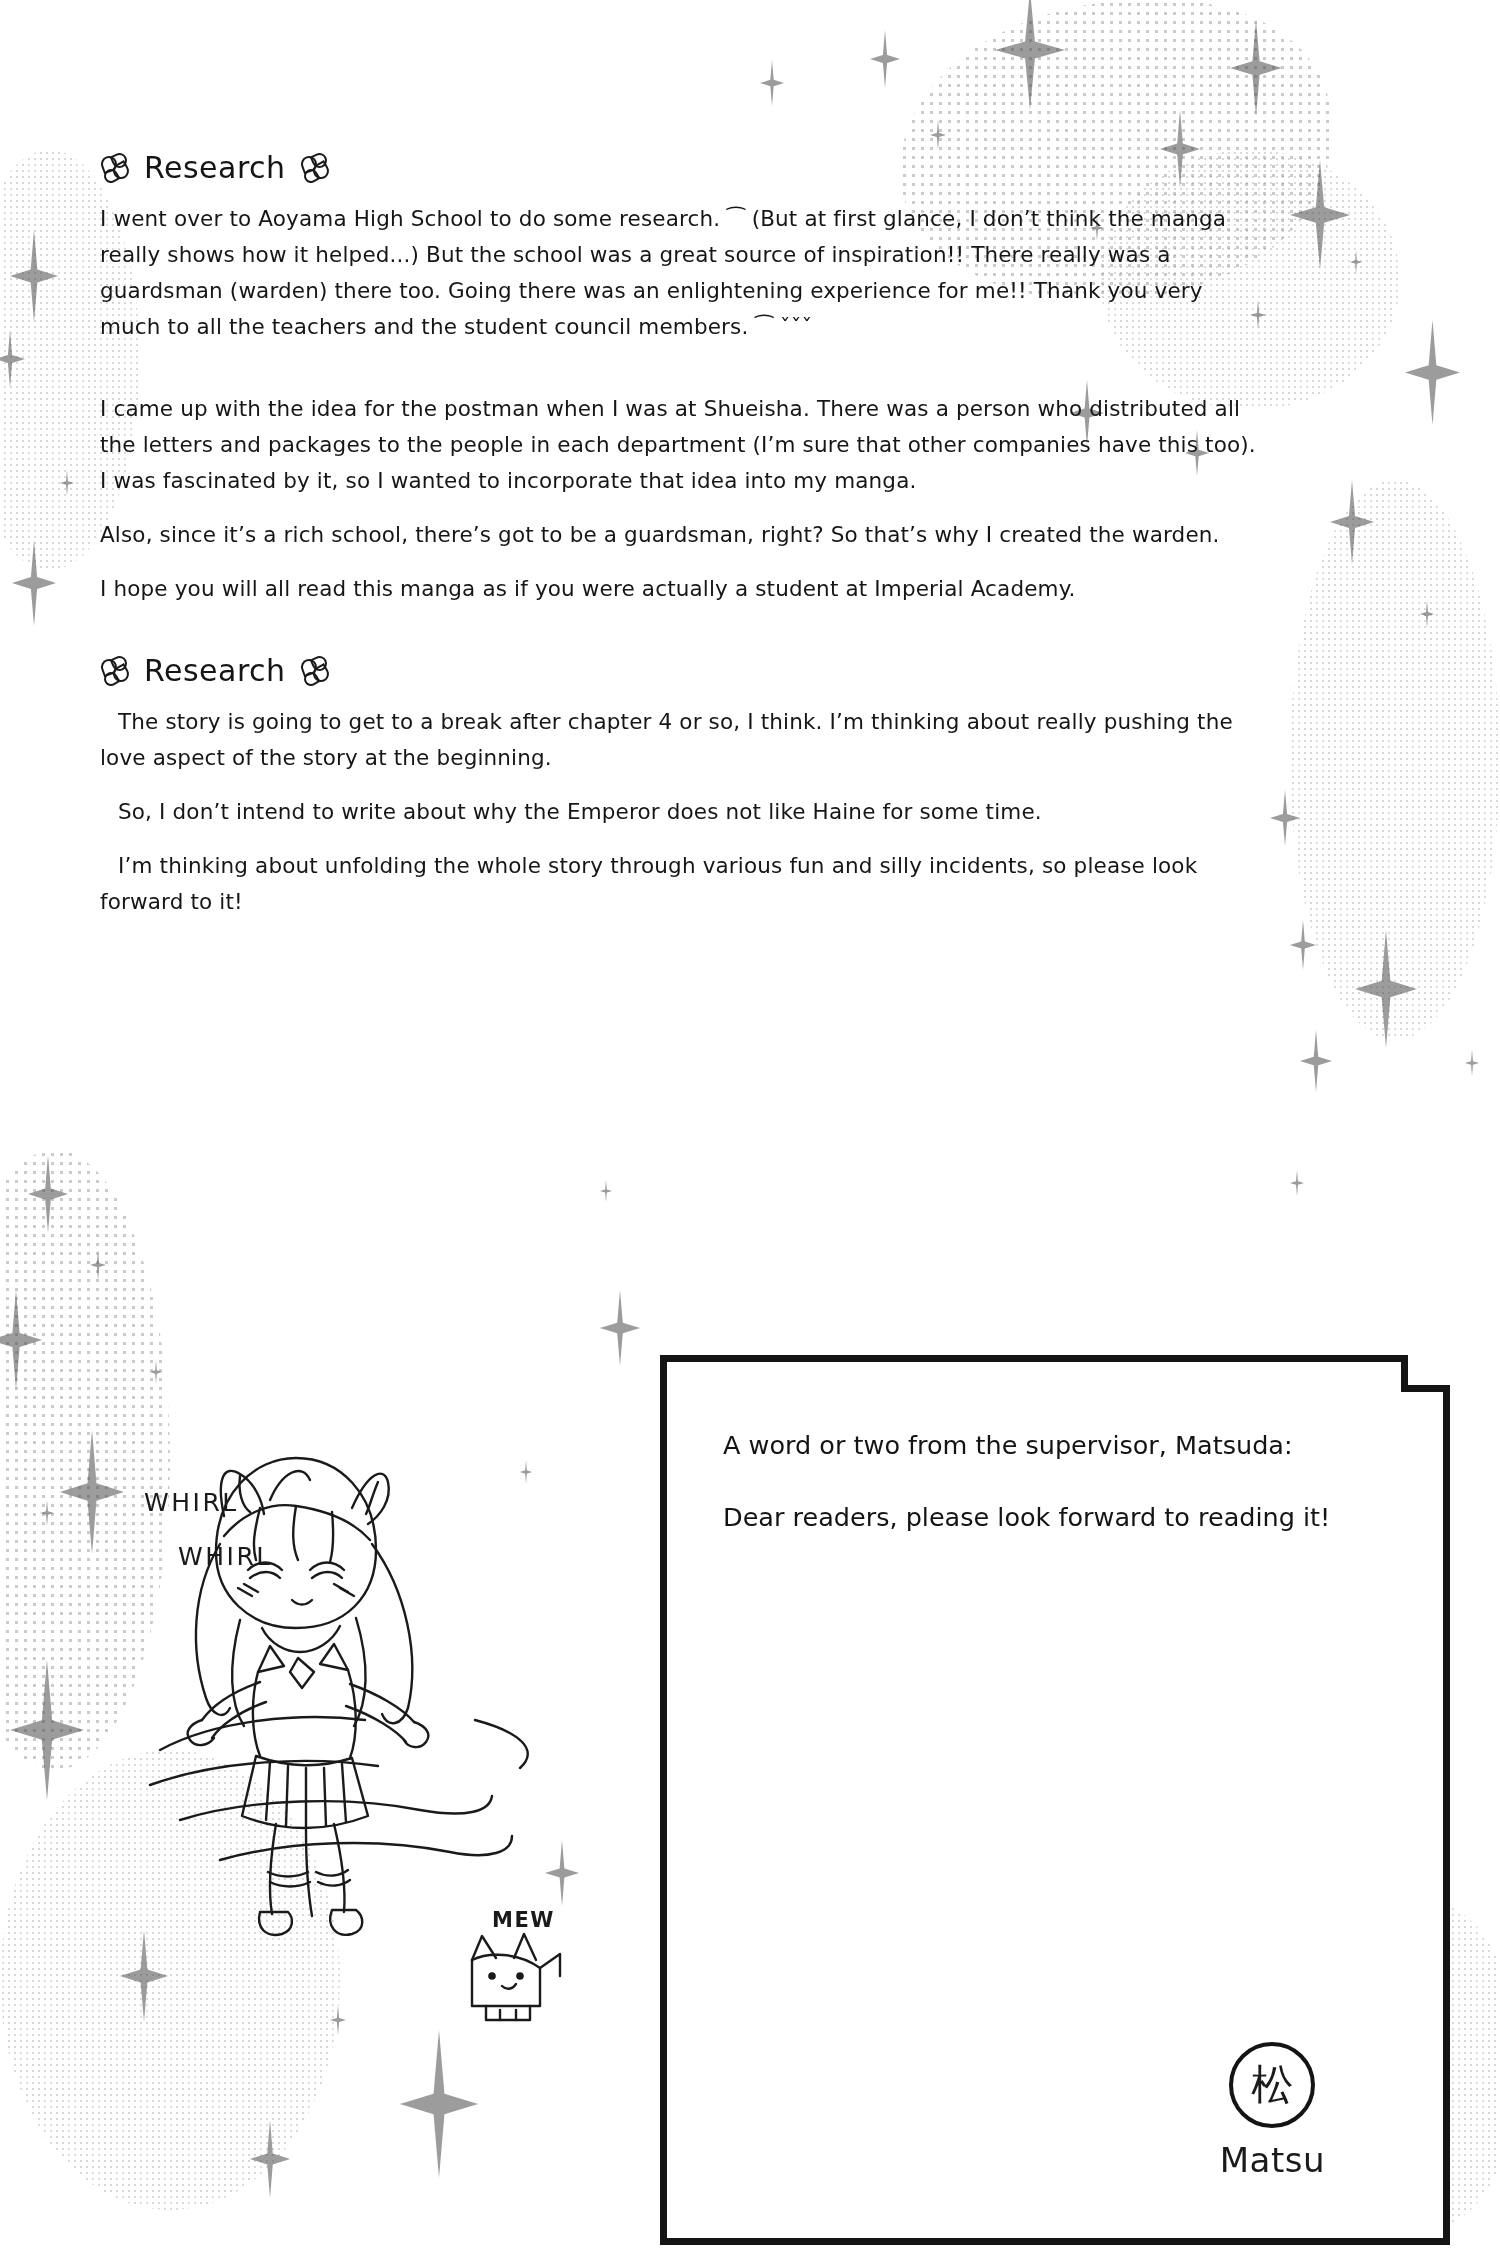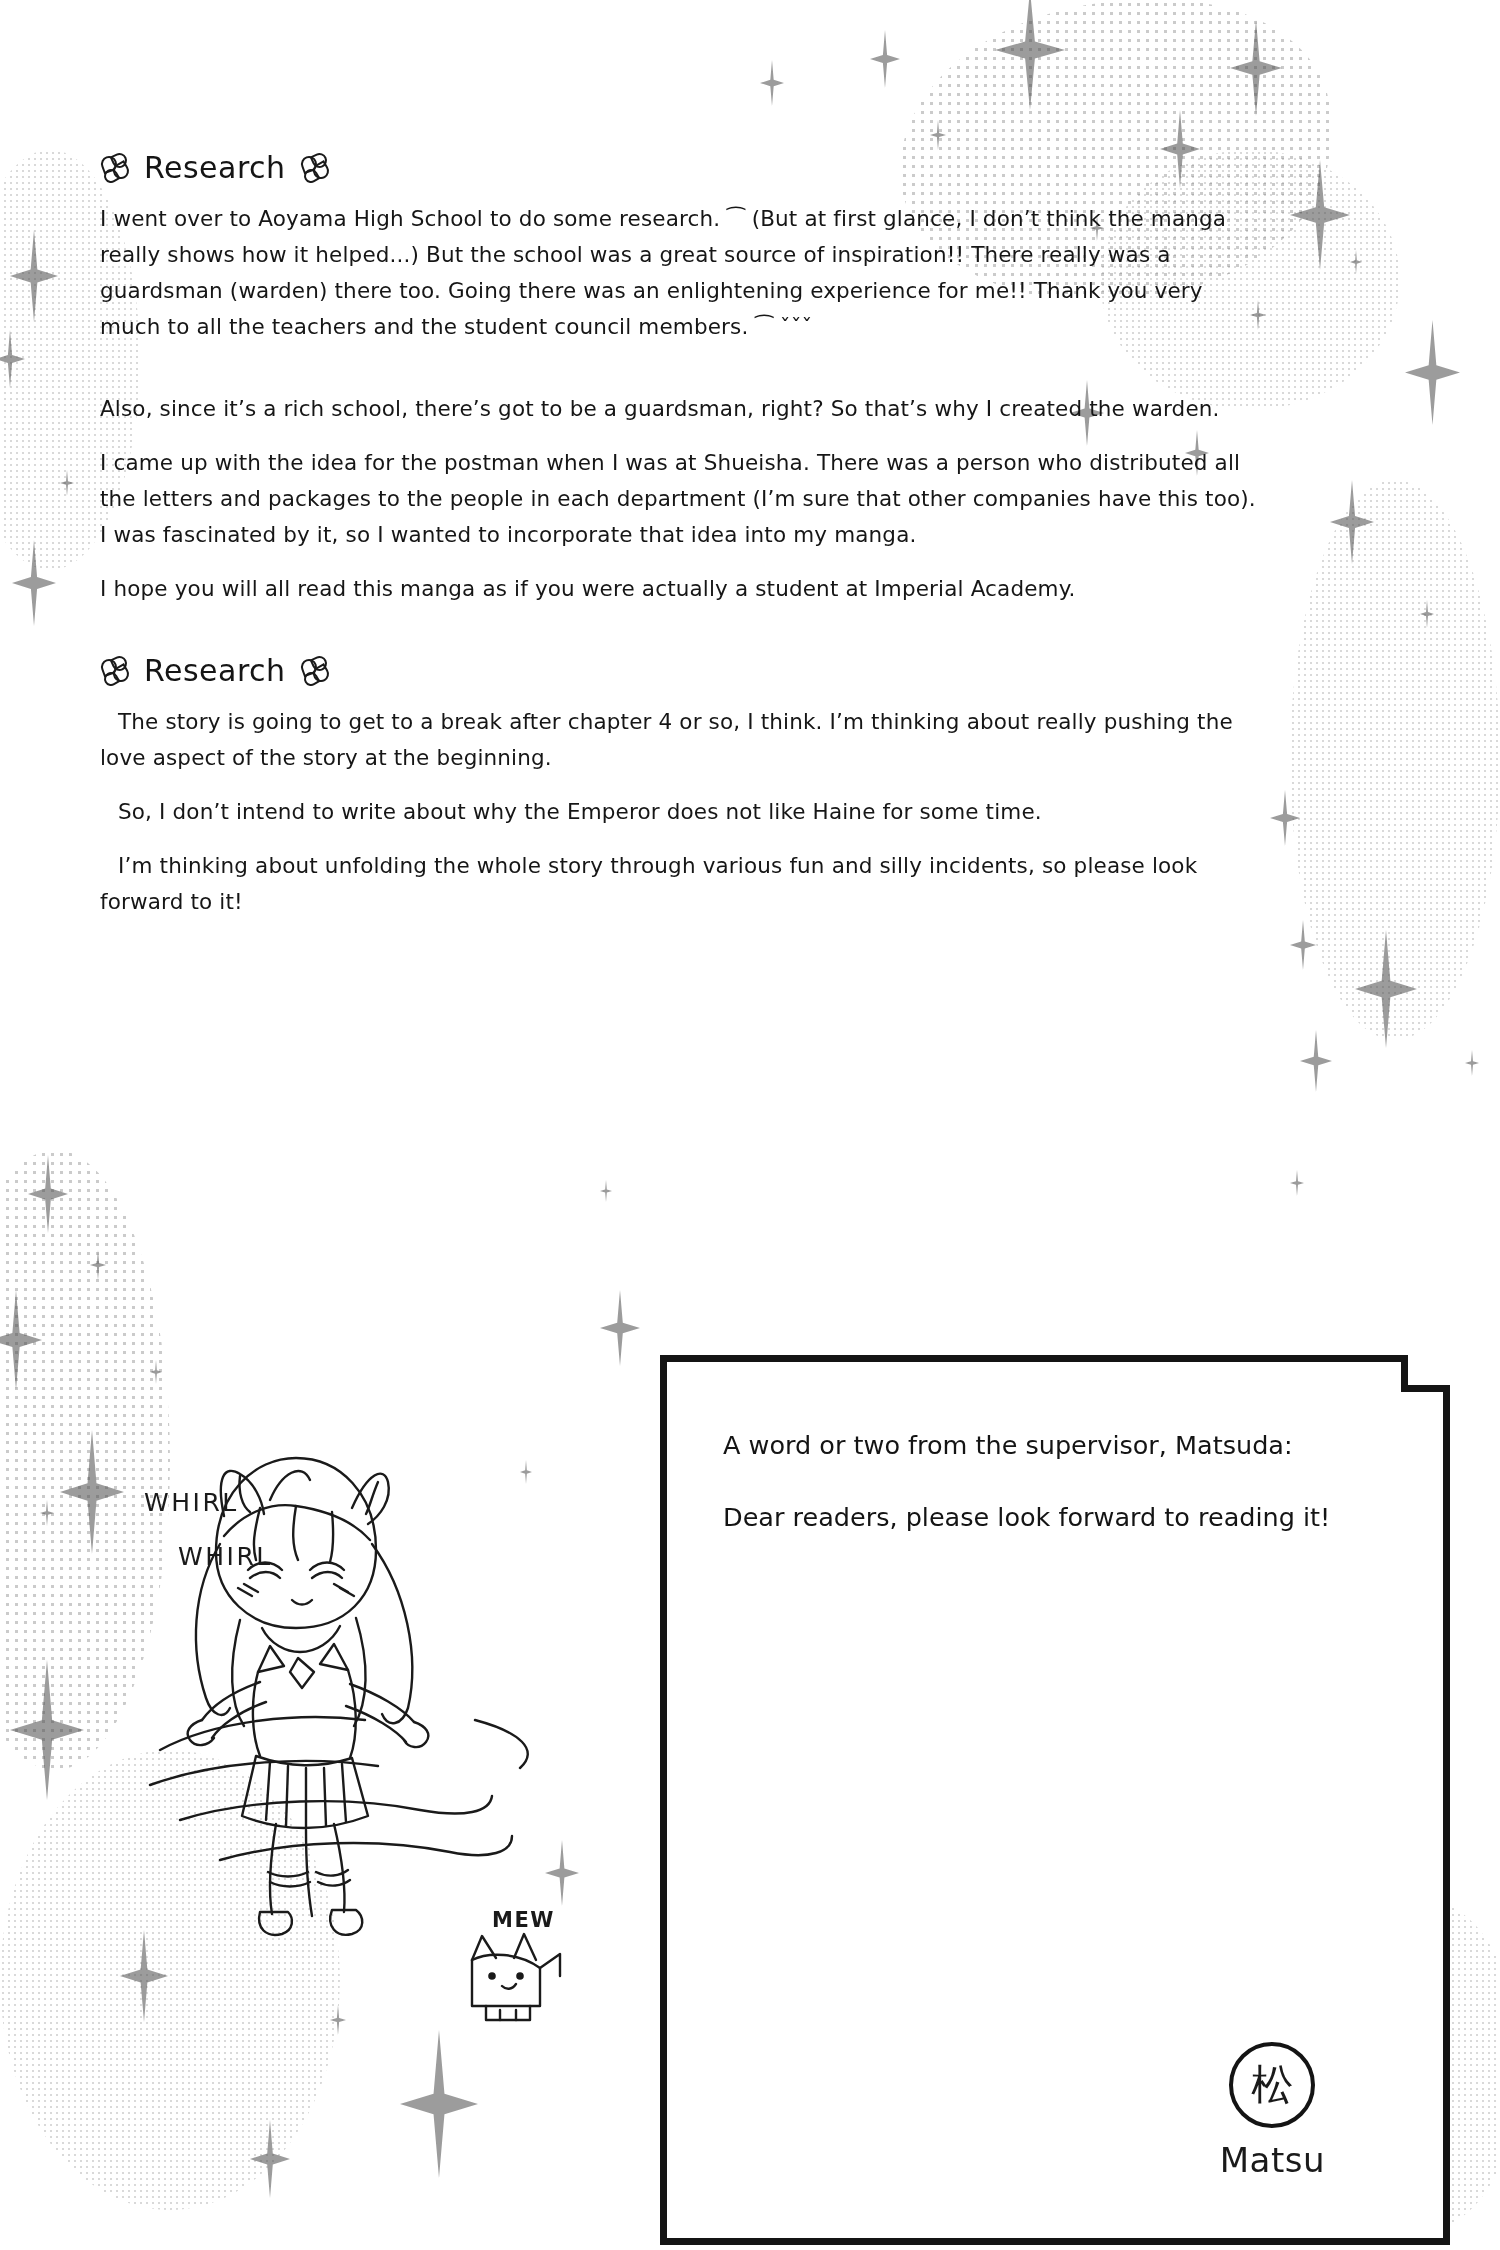--- a/index.html
+++ b/index.html
@@ -273,22 +273,22 @@
         <span class="title">Research</span>
         <span class="flower">
             <i></i>
             <u></u>
           </span>
       </div>
       <p class="body">I went over to Aoyama High School to do some research. ⁀ (But at first glance, I don’t think the manga really shows how it helped...) But the school was a great source of inspiration!! There really was a guardsman (warden) there too. Going there was an enlightening experience for me!! Thank you very much to all the teachers and the student council members. ⁀ ˇˇˇ</p>
     </div>
 
     <div class="section">
+      <p class="body">I came up with the idea for the postman when I was at Shueisha. There was a person who distributed all the letters and packages to the people in each department (I’m sure that other companies have this too). I was fascinated by it, so I wanted to incorporate that idea into my manga.</p>
       <p class="body">Also, since it’s a rich school, there’s got to be a guardsman, right? So that’s why I created the warden.</p>
-      <p class="body">I came up with the idea for the postman when I was at Shueisha. There was a person who distributed all the letters and packages to the people in each department (I’m sure that other companies have this too). I was fascinated by it, so I wanted to incorporate that idea into my manga.</p>
       <p class="body">I hope you will all read this manga as if you were actually a student at Imperial Academy.</p>
     </div>
 
     <div class="section">
       <div class="section-head">
         <span class="flower">
             <i></i>
             <u></u>
           </span>
         <span class="title">Research</span>

